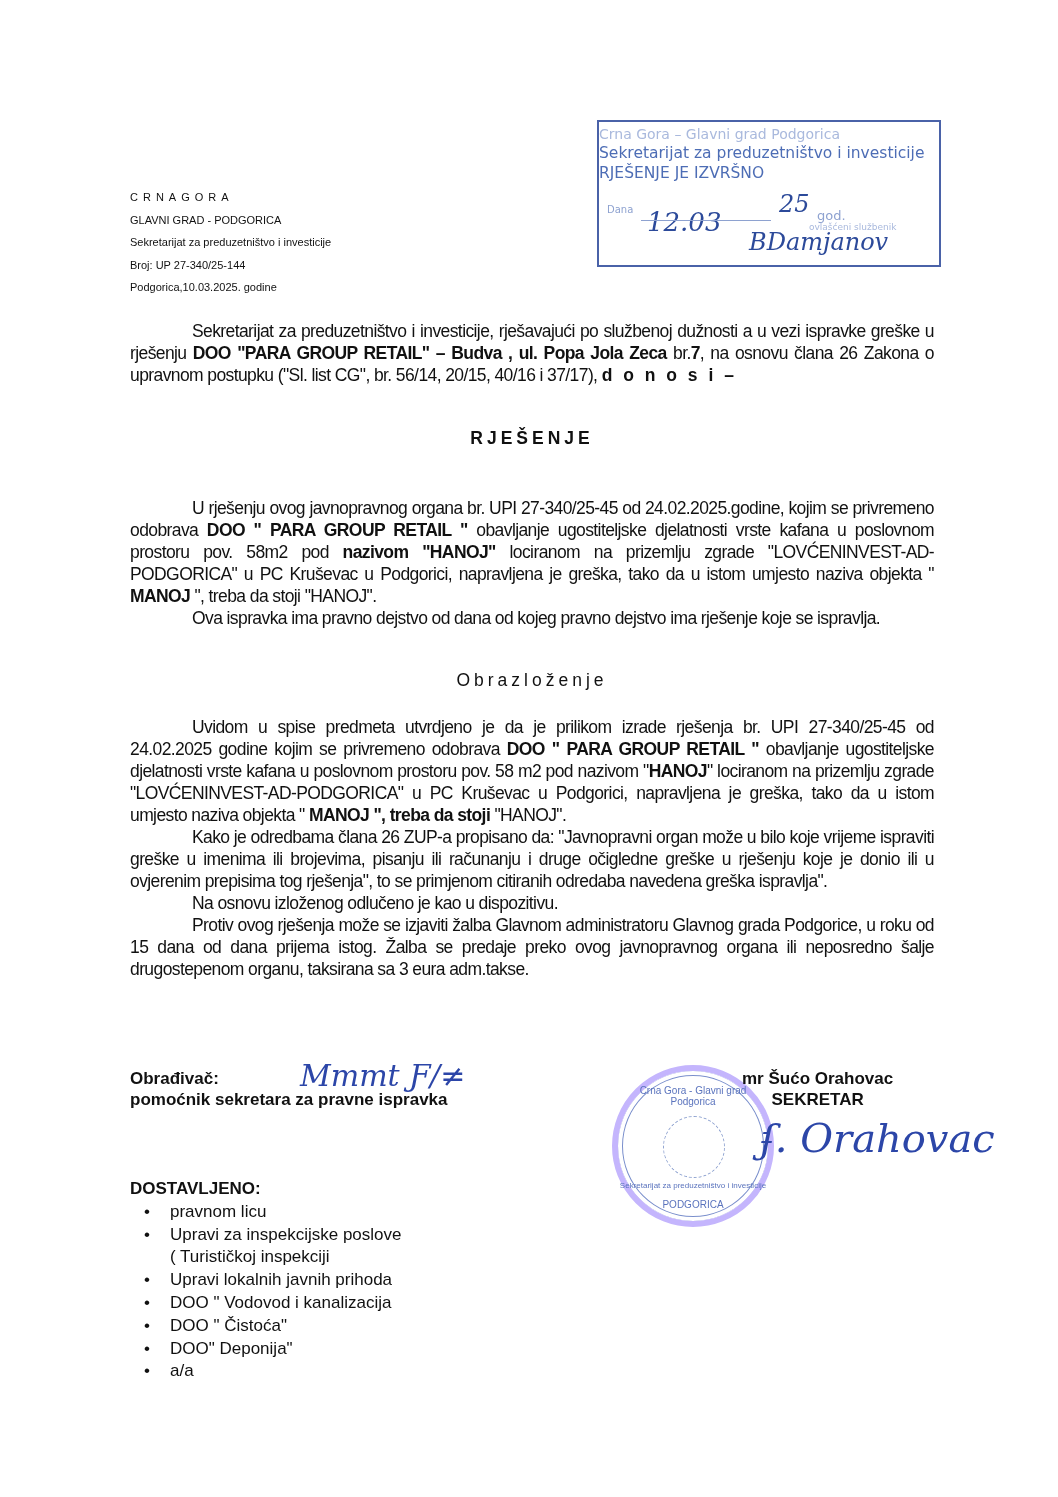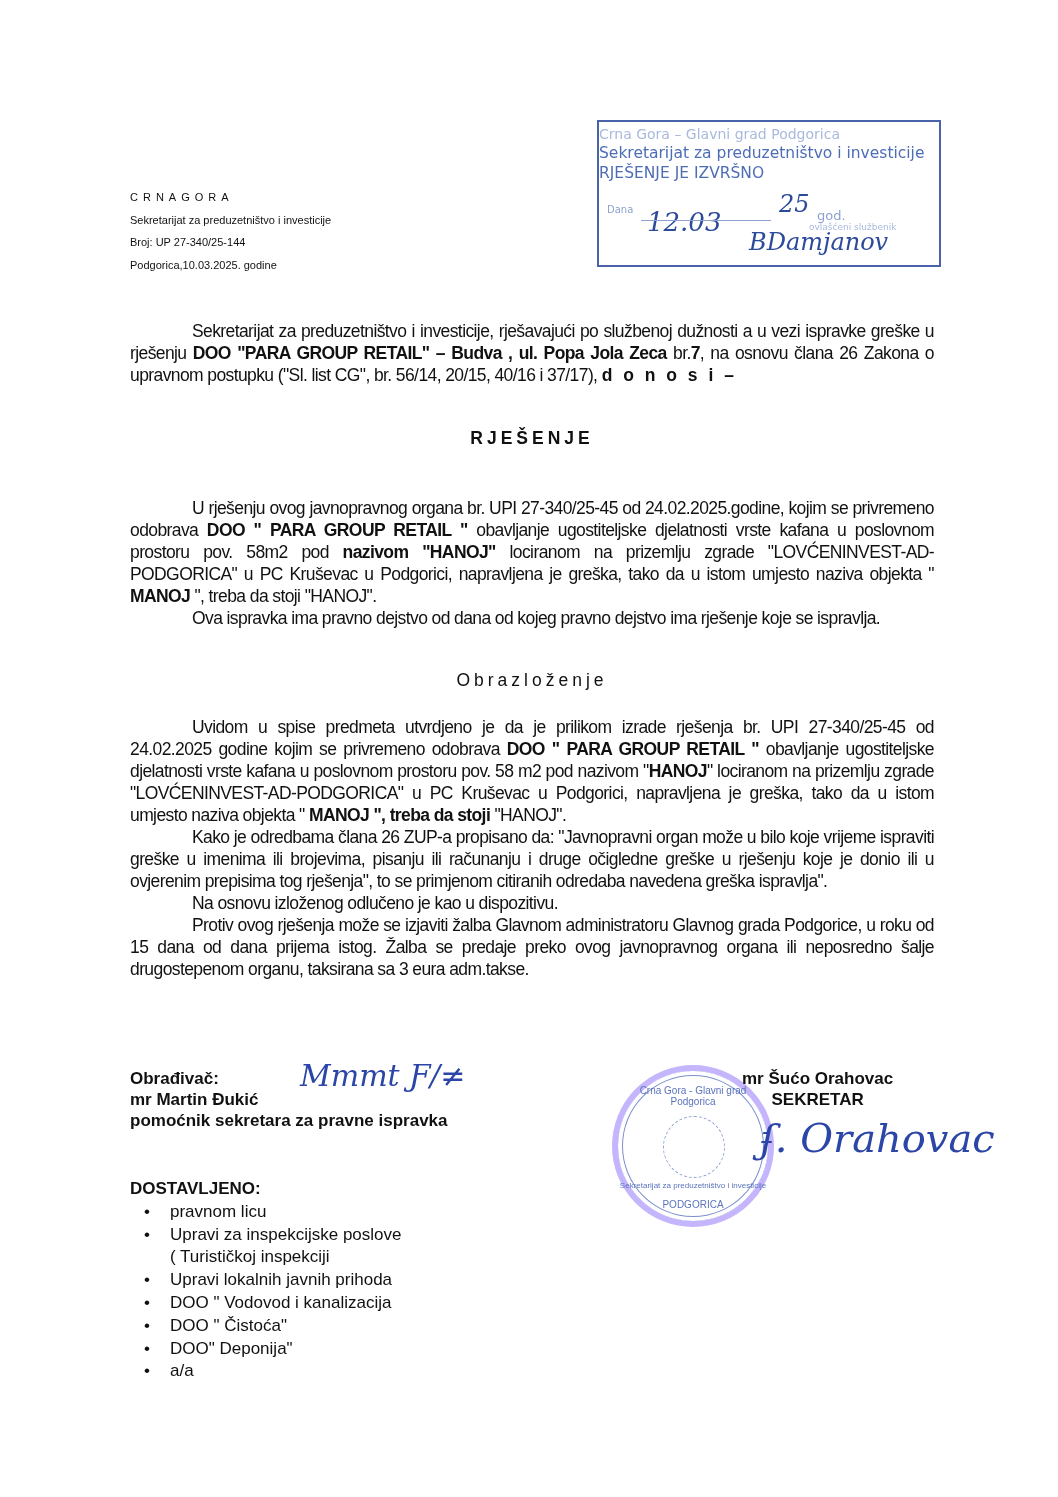--- a/index.html
+++ b/index.html
@@ -43,20 +43,21 @@
   .dost .head { font-weight: bold; }
   .dost ul { margin: 0; padding-left: 40px; list-style: none; }
   .dost li { position: relative; padding-left: 0; }
   .dost li .bullet { position: absolute; left: -26px; }
 </style>
 </head>
 <body>
 
 <div class="abs hdr">
   <div class="spaced">CRNAGORA</div>
+  <div>GLAVNI GRAD - PODGORICA</div>
   <div>Sekretarijat za preduzetništvo i investicije</div>
   <div>Broj: UP 27-340/25-144</div>
   <div>Podgorica,10.03.2025. godine</div>
 </div>
 
 <div class="abs stamp">
   <div class="l1">Crna Gora – Glavni grad Podgorica</div>
   <div class="l2">Sekretarijat za preduzetništvo i investicije</div>
   <div class="l3">RJEŠENJE JE IZVRŠNO</div>
   <span class="dana">Dana</span>
@@ -87,21 +88,20 @@
 
 <div class="abs body-text narrow" style="top:716px;">
   <p class="indent" id="rea-p1"><span>Uvidom u spise predmeta  utvrdjeno je  da je prilikom izrade  rješenja br. UPI 27-340/25-45 od 24.02.2025 godine kojim se privremeno  odobrava </span><b>DOO " PARA GROUP RETAIL "</b><span> obavljanje ugostiteljske djelatnosti vrste kafana u poslovnom prostoru pov. 58 m2 pod nazivom "</span><b>HANOJ</b><span>" lociranom na prizemlju zgrade "LOVĆENINVEST-AD-PODGORICA" u PC Kruševac u Podgorici, napravljena je  greška, tako  da  u istom umjesto naziva objekta " </span><b>MANOJ ", treba  da  stoji</b><span> "HANOJ".</span></p>
   <p class="indent">Kako je  odredbama  člana  26 ZUP-a propisano  da: "Javnopravni organ može  u bilo koje  vrijeme  ispraviti greške  u imenima ili  brojevima, pisanju ili   računanju i  druge  očigledne greške  u  rješenju koje  je  donio ili u  ovjerenim prepisima  tog  rješenja", to  se primjenom citiranih odredaba navedena greška ispravlja".</p>
   <p class="indent">Na osnovu izloženog  odlučeno je kao u dispozitivu.</p>
   <p class="indent">Protiv ovog rješenja može se izjaviti žalba Glavnom administratoru Glavnog  grada Podgorice, u roku od 15 dana od dana prijema istog. Žalba se predaje preko ovog javnopravnog organa ili neposredno šalje  drugostepenom  organu, taksirana sa  3 eura adm.takse.</p>
 </div>
 
 <div class="abs sign-left">
   <div>Obrađivač:</div>
-  <div>mr Martin Đukić</div>
   <div>pomoćnik sekretara za pravne ispravka</div>
 </div>
 <div class="abs sig-scribble" style="left:300px; top:1058px; font-size:30px;">Mmmt Ƒ/≠</div>
 
 <div class="abs seal">
   <div class="seal-text" style="top:14px;">Crna Gora - Glavni grad Podgorica</div>
   <div class="seal-inner"></div>
   <div class="seal-text" style="top:110px; font-size:8px;">Sekretarijat za preduzetništvo i investicije</div>
   <div class="seal-text" style="top:128px;">PODGORICA</div>
 </div>

